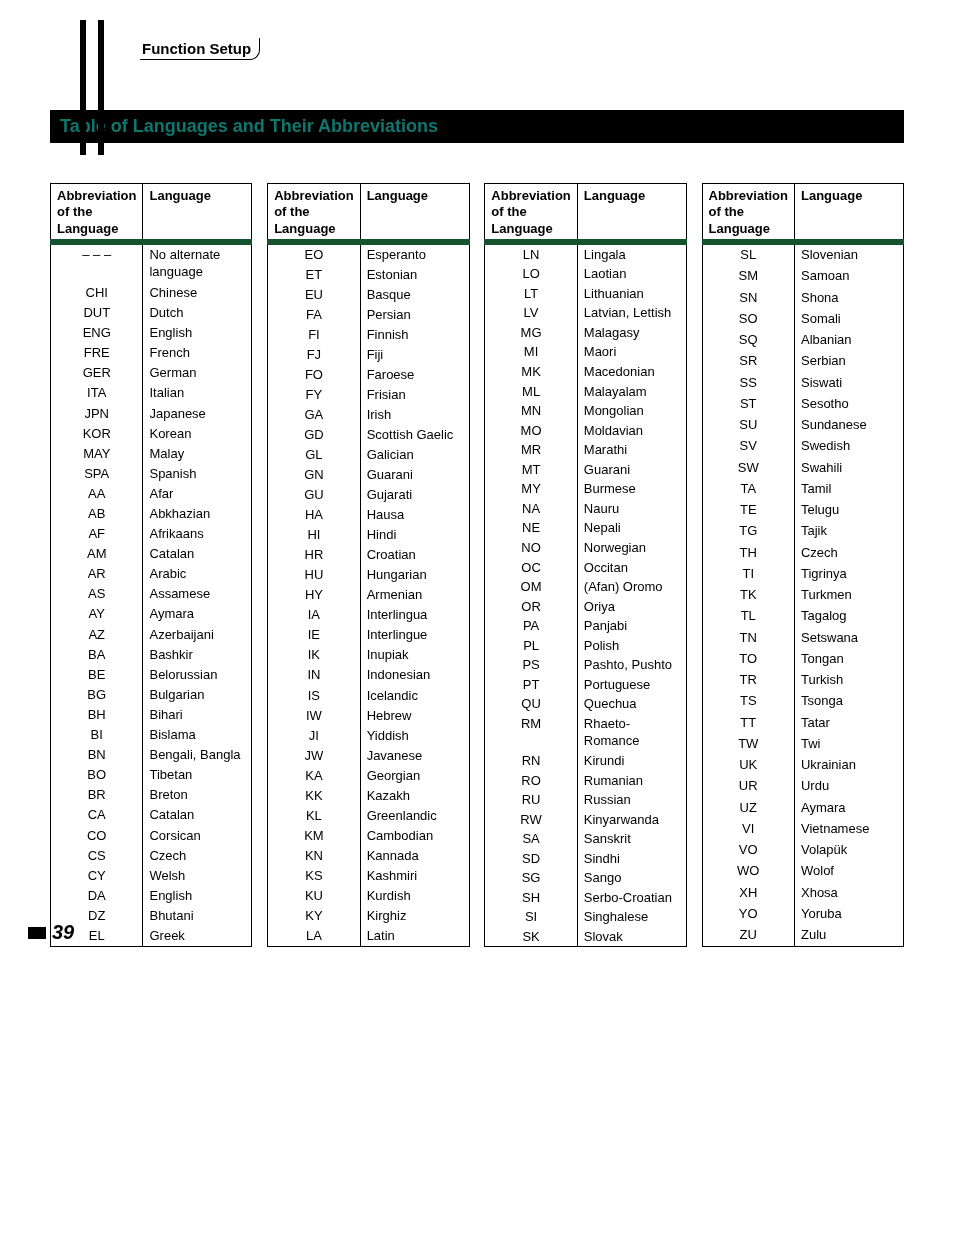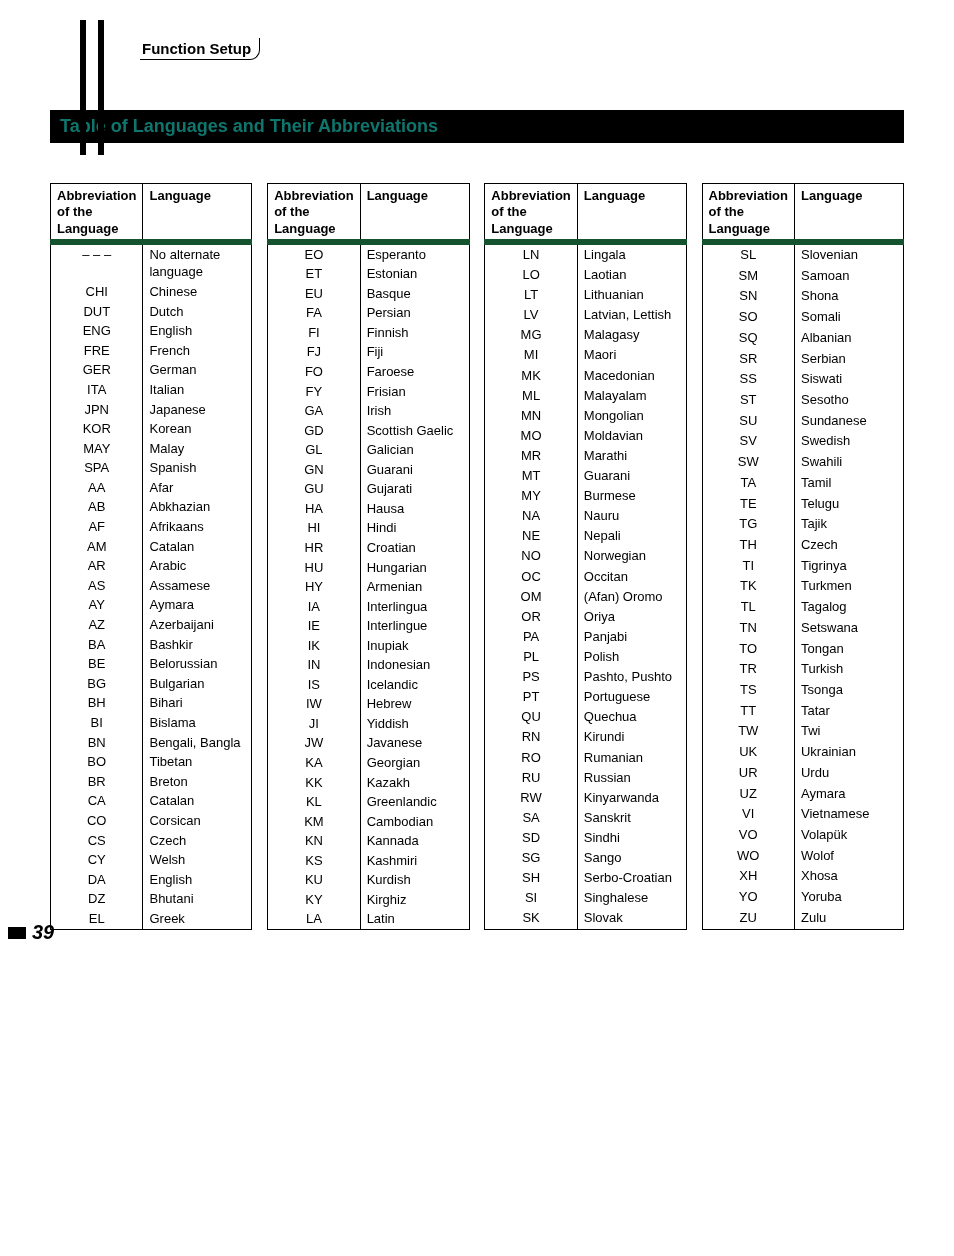--- a/index.html
+++ b/index.html
@@ -77,21 +77,21 @@
   .lang-table thead tr { border-bottom: 6px solid #14532d; padding-left: 32px; }
   .lang-table td {
     padding: 1px 6px;
     vertical-align: top;
     line-height: 1.35;
   }
   .lang-table td.abbr { border-right: 1px solid #000; text-align: center; }
   .page-num {
     position: absolute;
     bottom: 60px;
-    left: 8px;
+    left: 28px;
     font-size: 20px;
     font-weight: bold;
     font-style: italic;
   }
   .page-num .box { display:inline-block; width:18px; height:12px; background:#000; margin-right:6px; vertical-align: baseline;}
 </style>
 </head>
 <body>
 
 <div class="page">
@@ -501,20 +501,24 @@
           </tr>
           <tr>
             <td class="abbr">PT</td>
             <td>Portuguese</td>
           </tr>
           <tr>
             <td class="abbr">QU</td>
             <td>Quechua</td>
           </tr>
           <tr>
+            <td class="abbr">RM</td>
+            <td>Rhaeto-Romance</td>
+          </tr>
+          <tr>
             <td class="abbr">RN</td>
             <td>Kirundi</td>
           </tr>
           <tr>
             <td class="abbr">RO</td>
             <td>Rumanian</td>
           </tr>
           <tr>
             <td class="abbr">RU</td>
             <td>Russian</td>

